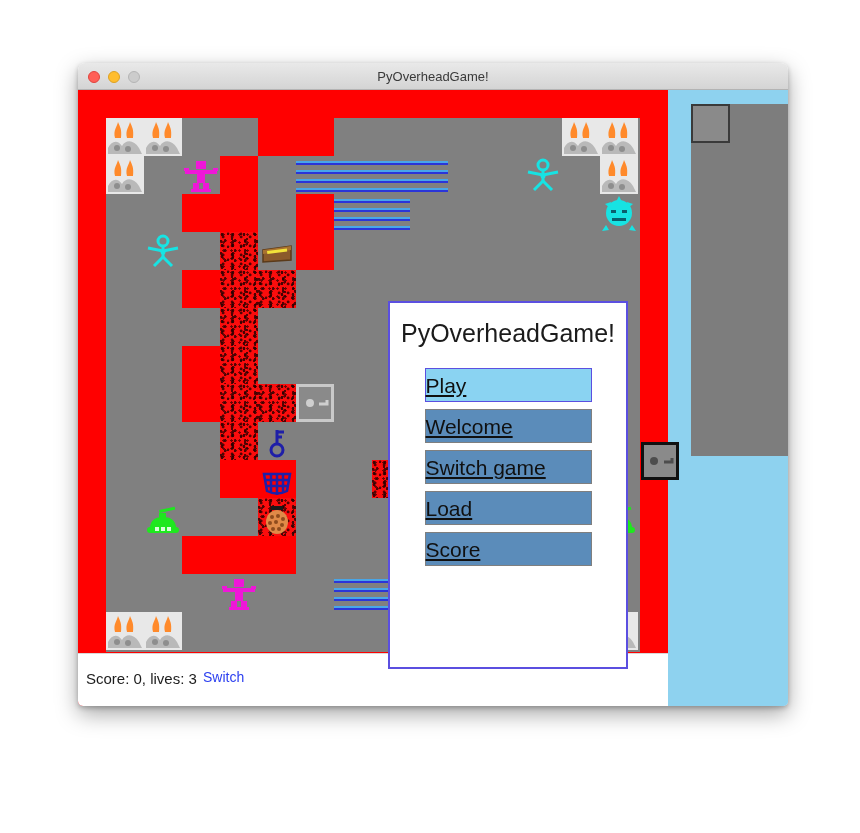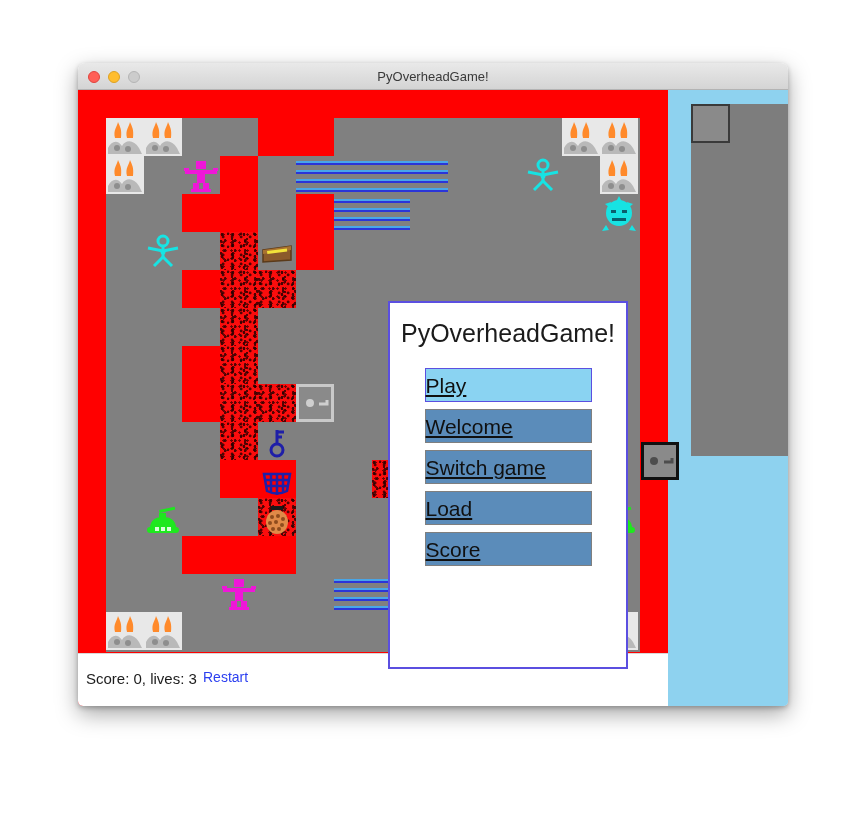--- a/index.html
+++ b/index.html
@@ -442,21 +442,21 @@
       <div class="sprite" style="left:563px;top:352px;width:28px;height:28px;">
         <svg viewBox="0 0 38 38">
             <rect x="1" y="1" width="36" height="36" fill="#8a8a8a" stroke="#111" stroke-width="4"></rect>
             <circle cx="13" cy="19" r="4" fill="#4d4d4d"></circle>
             <path d="M23 20 h8 v-4" stroke="#4d4d4d" stroke-width="3" fill="none"></path>
           </svg>
       </div>
 
       <div class="statusbar">
         <div class="st-line">Score: 0, lives: 3</div>
-        <div class="st-msg">Restart</div>
+        <div class="st-msg">Switch</div>
       </div>
 
       <div class="dialog">
         <div class="dlg-title">PyOverheadGame!</div>
         <div class="dlg-buttons" id="dlg-buttons">
             <button class="dlg-btn focused">Play</button>
             <button class="dlg-btn">Welcome</button>
             <button class="dlg-btn">Switch game</button>
             <button class="dlg-btn">Load</button>
             <button class="dlg-btn">Score</button>

